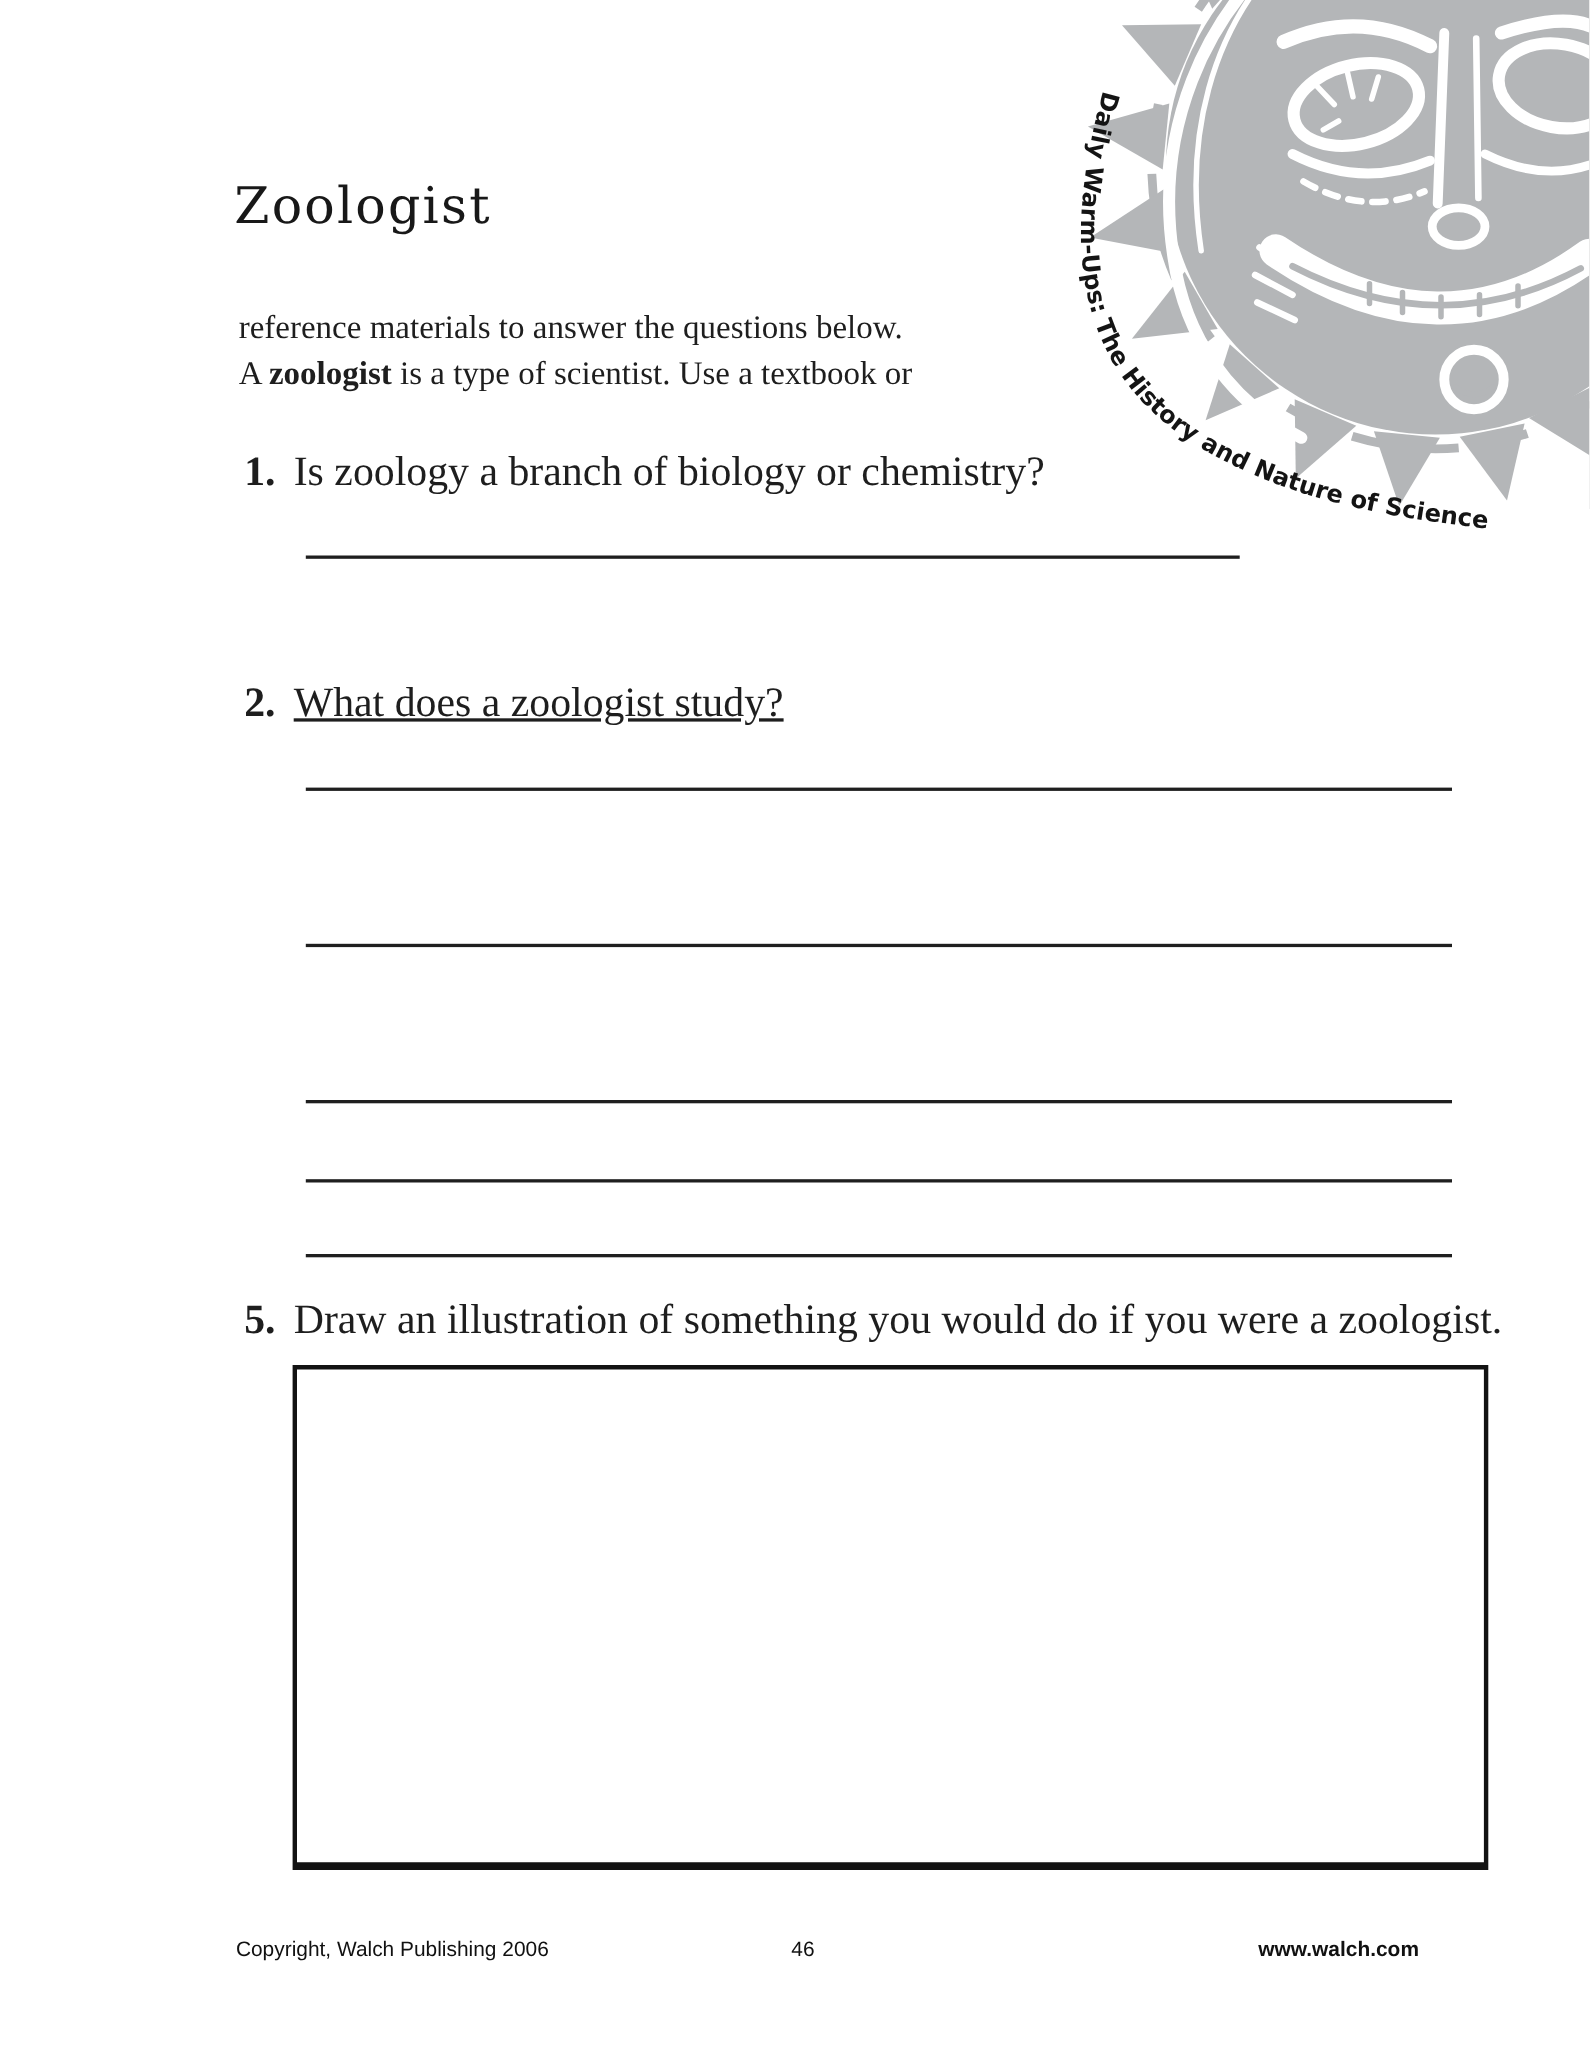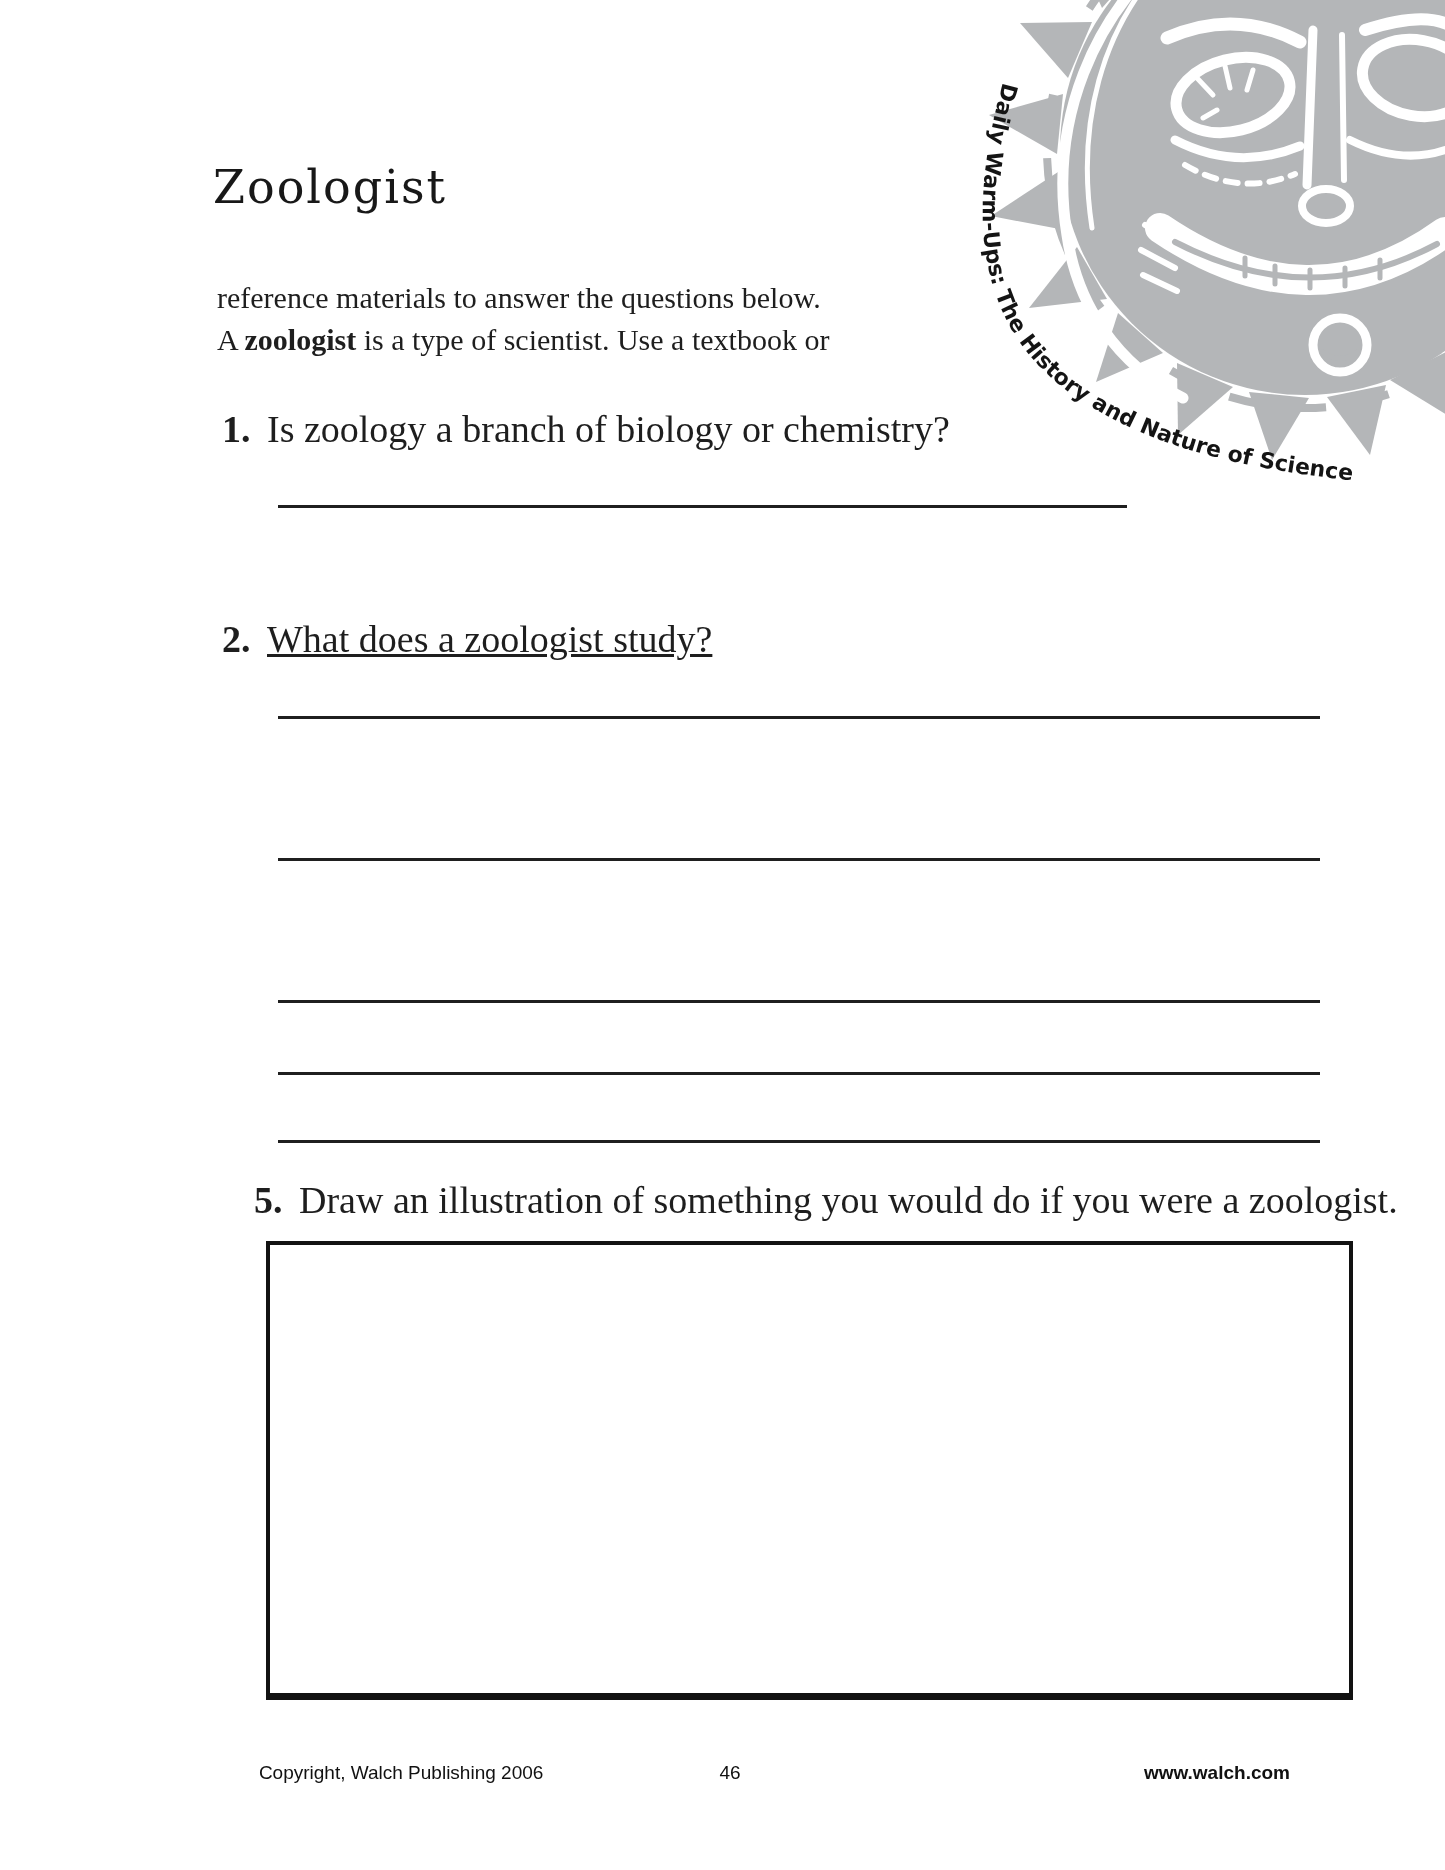--- a/index.html
+++ b/index.html
@@ -42,21 +42,21 @@
     border:4px solid #121212;
     border-bottom-width:7px;
     background:#fff;
   }
   .footer{
     position:absolute;left:170px;top:1762px;width:1120px;
     display:flex;align-items:baseline;
     font-family:"Liberation Sans", sans-serif;
     font-size:19px;color:#111;
   }
-  .footer .f-left{flex:1;text-align:right;}
+  .footer .f-left{flex:1;text-align:center;}
   .footer .f-center{flex:1;text-align:center;}
   .footer .f-right{flex:1;text-align:right;font-weight:bold;}
 </style>
 </head>
 <body>
 
 <div class="page">
 
   <div class="sun-wrap">
     <svg width="600" height="500" viewBox="0 0 600 500">
@@ -128,21 +128,21 @@
     <span class="qnum">2.</span><span>What does a zoologist study?</span>
   </div>
   <div class="answer-line" style="top:716px;left:278px;width:1042px;"></div>
 
   <div class="answer-line" style="top:858px;left:278px;width:1042px;"></div>
 
   <div class="answer-line" style="top:1000px;left:278px;width:1042px;"></div>
   <div class="answer-line" style="top:1072px;left:278px;width:1042px;"></div>
   <div class="answer-line" style="top:1140px;left:278px;width:1042px;"></div>
 
-  <div class="question" style="top:1182px;margin-left:32px;">
+  <div class="question" style="top:1182px;">
     <span class="qnum">5.</span><span>Draw an illustration of something you would do if you were a zoologist.</span>
   </div>
   <div class="draw-box"></div>
 
   <div class="footer">
     <span class="f-left">Copyright, Walch Publishing 2006</span>
     <span class="f-center">46</span>
     <span class="f-right">www.walch.com</span>
   </div>
 

